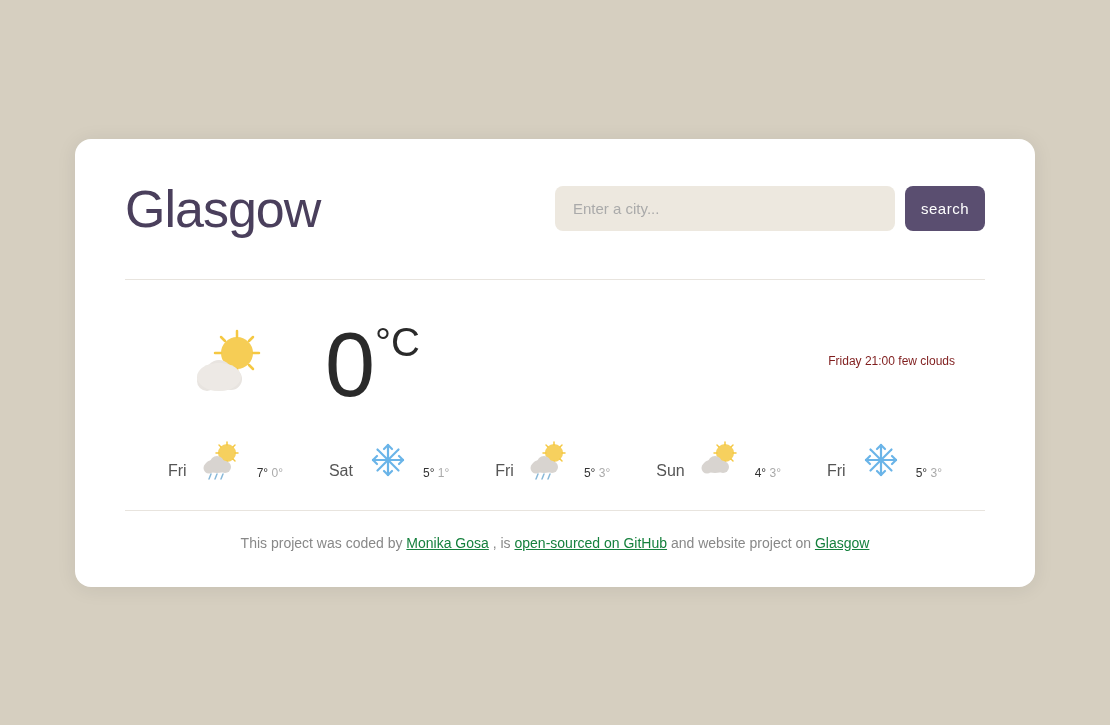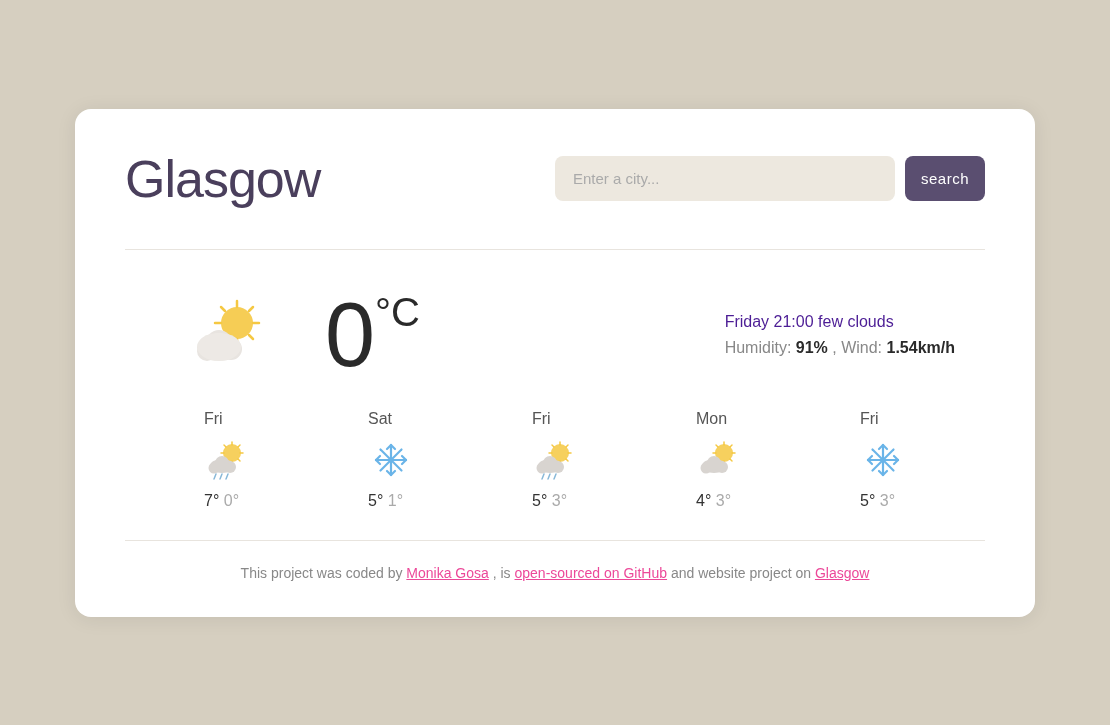--- a/index.html
+++ b/index.html
@@ -90,62 +90,62 @@
       font-size: 40px;
       font-weight: 300;
       color: #2a2a2a;
       vertical-align: super;
     }
     .weather-details {
       margin-left: auto;
       text-align: left;
     }
     .weather-desc {
-      font-size: 16px;
-      color: #4c1d95;
+      font-size: 12px;
+      color: #7f1d1d;
       margin-bottom: 8px;
     }
     .weather-stats {
       font-size: 16px;
       color: #888;
     }
     .weather-stats strong { color: #2a2a2a; font-weight: 700; }
 
     
     .forecast {
       display: flex;
       justify-content: space-around;
       padding: 0 20px;
     }
     .forecast-day {
       display: flex;
-      flex-direction: column;
-      align-items: flex-start;
+      flex-direction: row;
+      align-items: flex-end;
       gap: 12px;
     }
     .day-label {
       font-size: 16px;
       color: #555;
       font-weight: 400;
     }
     .forecast-temps {
-      font-size: 16px;
+      font-size: 12px;
       color: #555;
     }
     .forecast-temps .hi { color: #333; font-weight: 500; }
     .forecast-temps .lo { color: #aaa; }
 
     
     .footer {
       text-align: center;
       font-size: 14px;
       color: #888;
     }
     .footer a {
-      color: #ec4899;
+      color: #15803d;
     }
   </style>
 </head>
 <body>
 
 <div class="card">
 
   <div class="header">
     <h1 class="city-title">Glasgow</h1>
     <div class="search-area">
@@ -186,27 +186,20 @@
     <div style="display:flex;align-items:flex-start;">
       <span class="temperature-display">0</span>
       <span class="temp-unit">°C</span>
     </div>
 
     <div class="weather-details">
       <div class="weather-desc">
         <span>Friday 21:00</span>
         <span> </span>
         <span>few clouds</span>
-      </div>
-      <div class="weather-stats">
-        <span>Humidity:</span>
-        <strong>91%</strong>
-        <span>, </span>
-        <span>Wind:</span>
-        <strong>1.54km/h</strong>
       </div>
     </div>
   </div>
 
   <div class="forecast">
 
     <div class="forecast-day">
       <span class="day-label">Fri</span>
       <div style="width:46px;height:40px;">
         <svg width="46" height="40" viewBox="0 0 46 40" xmlns="http://www.w3.org/2000/svg">
@@ -292,21 +285,21 @@
         </svg>
       </div>
       <div class="forecast-temps">
         <span class="hi">5°</span>
         <span> </span>
         <span class="lo">3°</span>
       </div>
     </div>
 
     <div class="forecast-day">
-      <span class="day-label">Mon</span>
+      <span class="day-label">Sun</span>
       <div style="width:46px;height:40px;">
         <svg width="46" height="40" viewBox="0 0 46 40" xmlns="http://www.w3.org/2000/svg">
           <circle cx="28" cy="13" r="9" fill="#f5c842" opacity="0.85"></circle>
           <g stroke="#f5c842" stroke-width="1.5" stroke-linecap="round">
             <line x1="28" y1="2" x2="28" y2="5"></line>
             <line x1="28" y1="21" x2="28" y2="24"></line>
             <line x1="17" y1="13" x2="20" y2="13"></line>
             <line x1="36" y1="13" x2="39" y2="13"></line>
             <line x1="20" y1="5" x2="22" y2="7"></line>
             <line x1="34" y1="19" x2="36" y2="21"></line>

